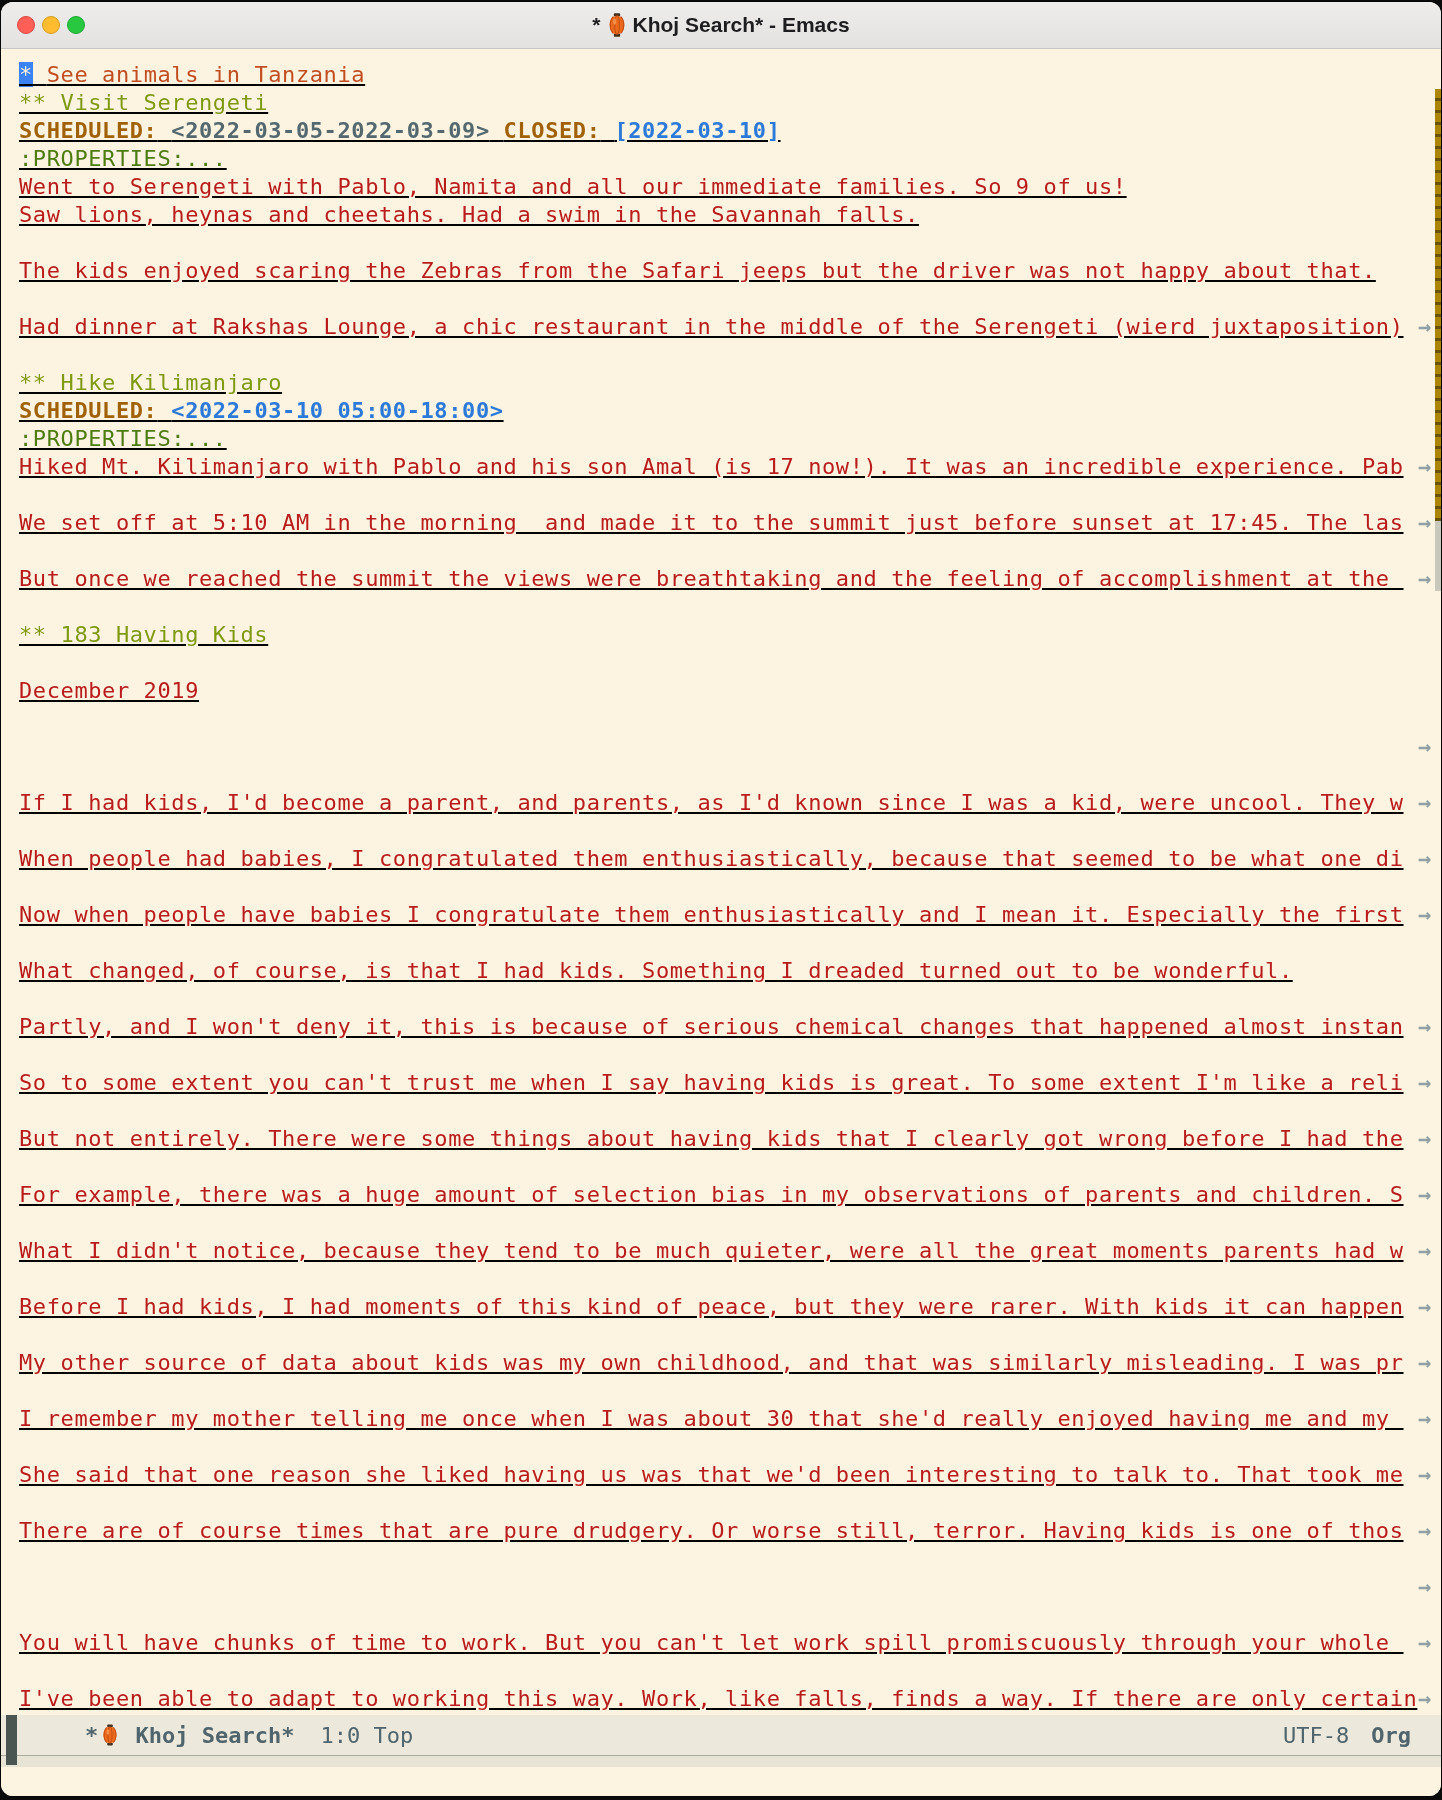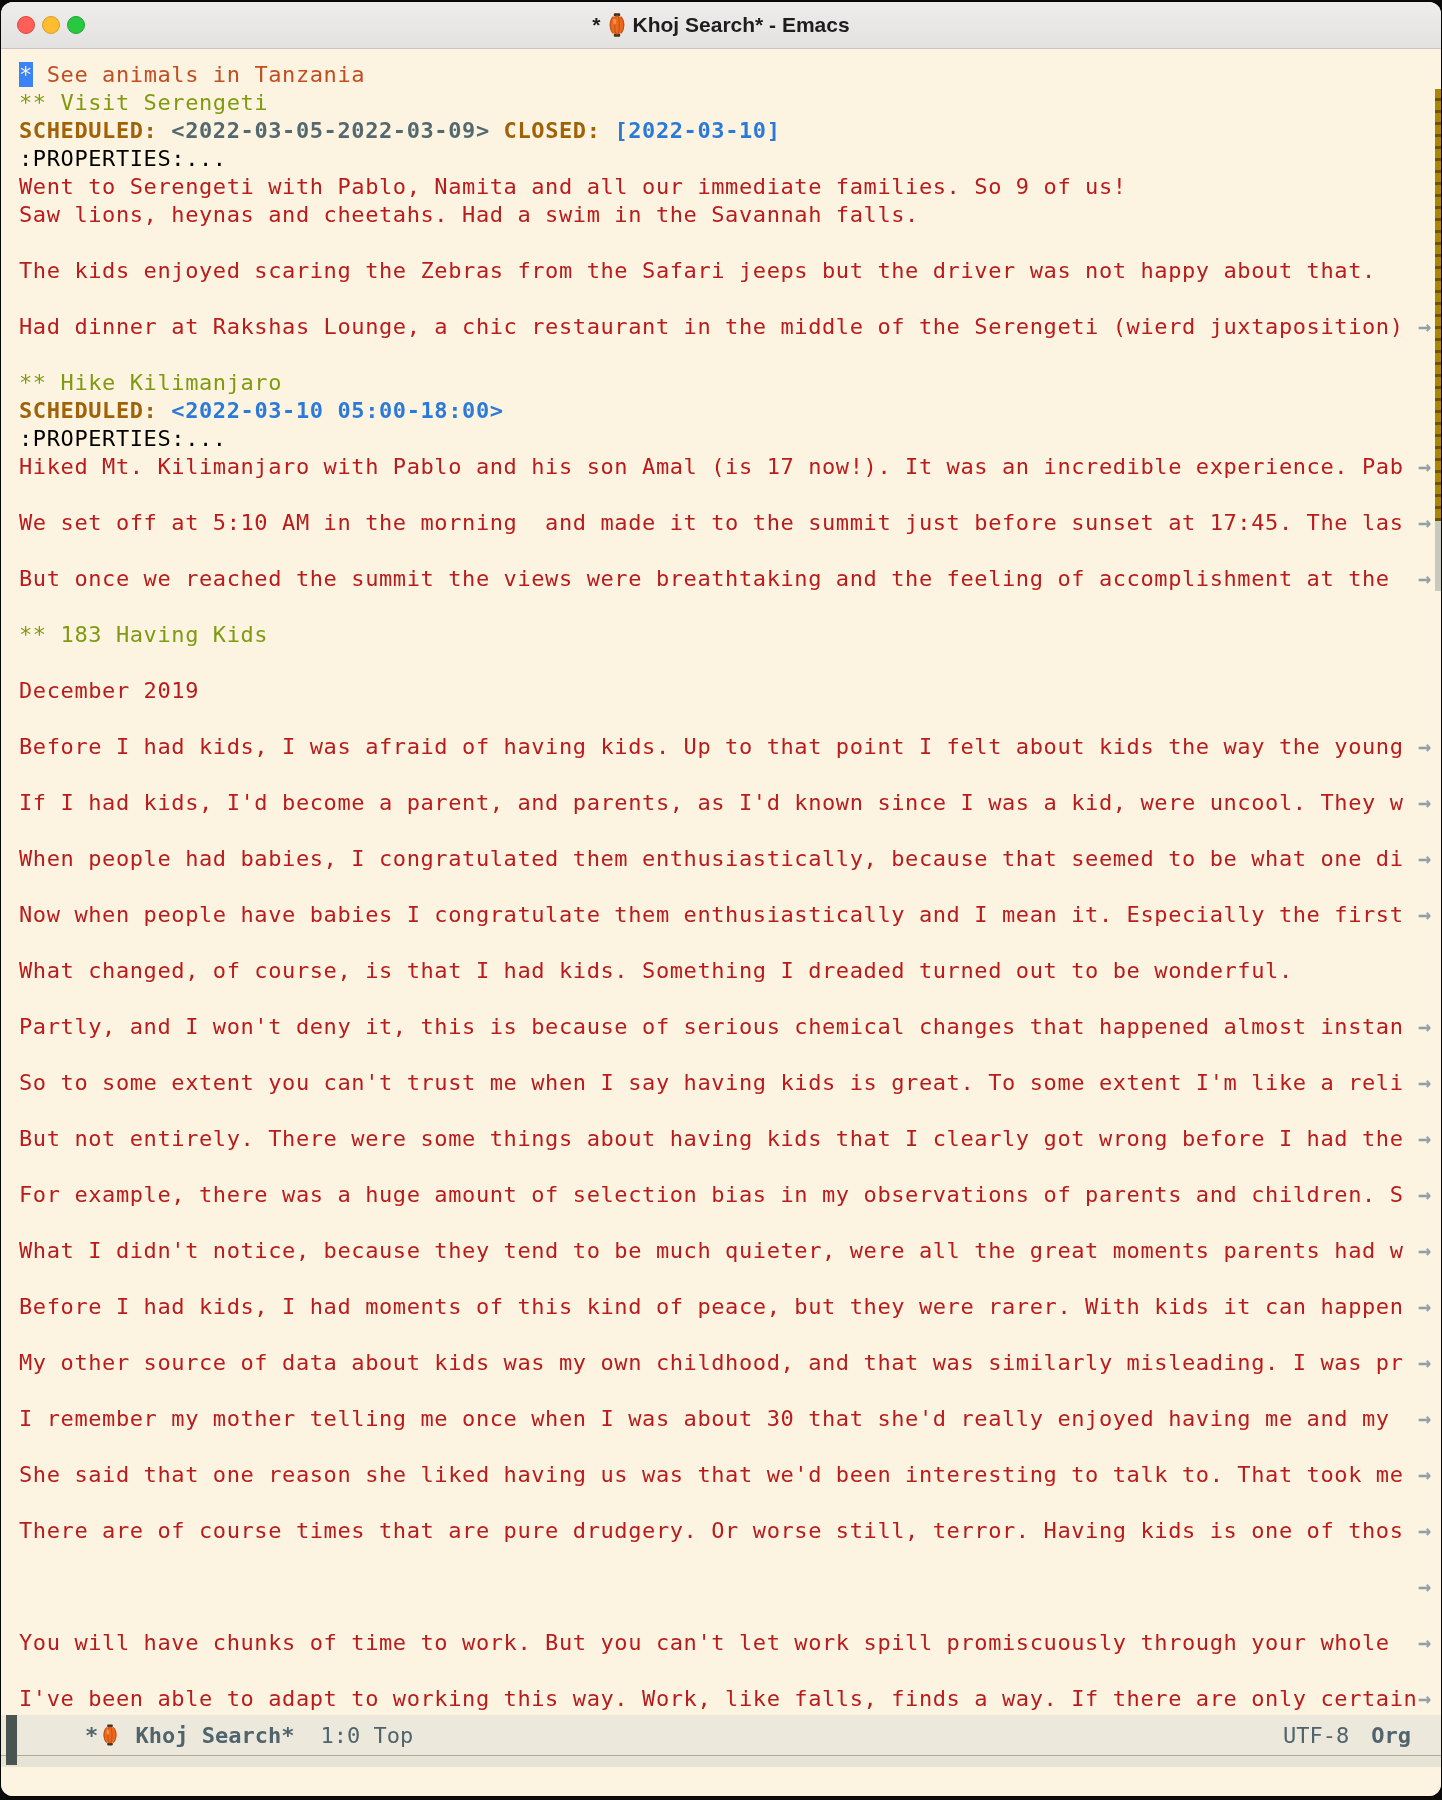--- a/index.html
+++ b/index.html
@@ -14,26 +14,26 @@
   .tl.yellow{background:#FEBC2E;border:1px solid #D89E24;}
   .tl.green{background:#28C840;border:1px solid #1FA52F;}
   .title{font-family:"Liberation Sans",sans-serif;font-weight:bold;font-size:21px;color:#1d1d1f;
          display:flex;align-items:center;gap:7px;white-space:pre;}
   .lantern{display:inline-block;vertical-align:middle;}
   
   .buffer{position:relative;height:1666px;background:#FCF4E1;
           font-family:"DejaVu Sans Mono","Liberation Mono",monospace;font-size:22px;}
   .lines{padding-top:12px;}
   .line{position:relative;height:28px;line-height:28px;padding-left:18px;padding-right:40px;
-        white-space:pre;overflow:hidden;letter-spacing:0.6px;}
+        white-space:pre;overflow:hidden;letter-spacing:0.6px;text-decoration:underline;}
   .seg-body{color:#b91c1c;}
   .seg-h1{color:#C14E22;}
   .seg-h2{color:#7F9A10;}
   .seg-kw{color:#a16207;font-weight:bold;}
-  .seg-props{color:#000000;}
+  .seg-props{color:#4d7c0f;}
   .seg-date{color:#2B79D8;font-weight:bold;}
   .seg-datedark{color:#53686F;font-weight:bold;}
   .seg-cursor{background:#3B82F6;color:#FBF2DC;}
   .trunc{position:absolute;right:10px;top:0;color:#8FA0A6;font-weight:bold;letter-spacing:0;}
   
   .edge-strip{position:absolute;top:0;right:0;width:6px;height:100%;pointer-events:none;}
   .edge-amber{position:absolute;right:0;top:40px;width:6px;height:432px;
               background:repeating-linear-gradient(180deg,#AA8506 0 9px,#6B5404 9px 12px);}
   .edge-gray{position:absolute;right:0;top:472px;width:6px;height:70px;background:#C8C8BC;}
   
@@ -92,21 +92,21 @@
         <div class="line"><span class="seg-body">Hiked Mt. Kilimanjaro with Pablo and his son Amal (is 17 now!). It was an incredible experience. Pab</span><span class="trunc">→</span></div>
         <div class="line"></div>
         <div class="line"><span class="seg-body">We set off at 5:10 AM in the morning  and made it to the summit just before sunset at 17:45. The las</span><span class="trunc">→</span></div>
         <div class="line"></div>
         <div class="line"><span class="seg-body">But once we reached the summit the views were breathtaking and the feeling of accomplishment at the </span><span class="trunc">→</span></div>
         <div class="line"></div>
         <div class="line"><span class="seg-h2">** 183 Having Kids</span></div>
         <div class="line"></div>
         <div class="line"><span class="seg-body">December 2019</span></div>
         <div class="line"></div>
-        <div class="line"><span class="seg-body">Before I had kids, I was afraid of having kids. Up to that point I felt about kids the way the young</span><span class="trunc">→</span></div>
+        <div class="line"><span class="trunc">→</span></div>
         <div class="line"></div>
         <div class="line"><span class="seg-body">If I had kids, I'd become a parent, and parents, as I'd known since I was a kid, were uncool. They w</span><span class="trunc">→</span></div>
         <div class="line"></div>
         <div class="line"><span class="seg-body">When people had babies, I congratulated them enthusiastically, because that seemed to be what one di</span><span class="trunc">→</span></div>
         <div class="line"></div>
         <div class="line"><span class="seg-body">Now when people have babies I congratulate them enthusiastically and I mean it. Especially the first</span><span class="trunc">→</span></div>
         <div class="line"></div>
         <div class="line"><span class="seg-body">What changed, of course, is that I had kids. Something I dreaded turned out to be wonderful.</span></div>
         <div class="line"></div>
         <div class="line"><span class="seg-body">Partly, and I won't deny it, this is because of serious chemical changes that happened almost instan</span><span class="trunc">→</span></div>

